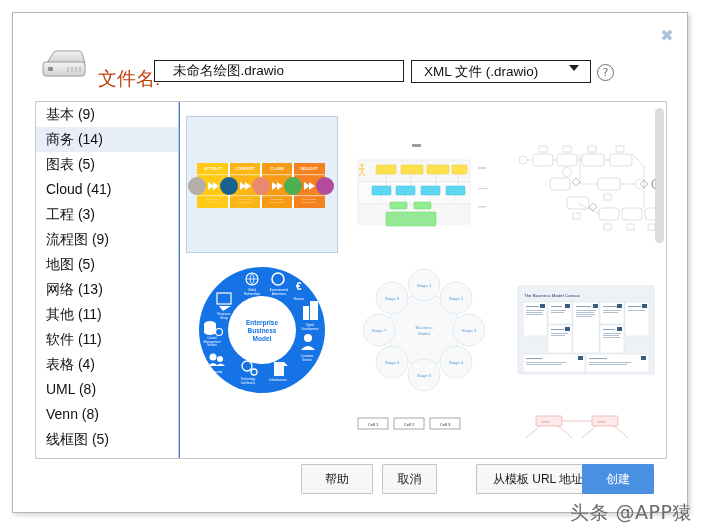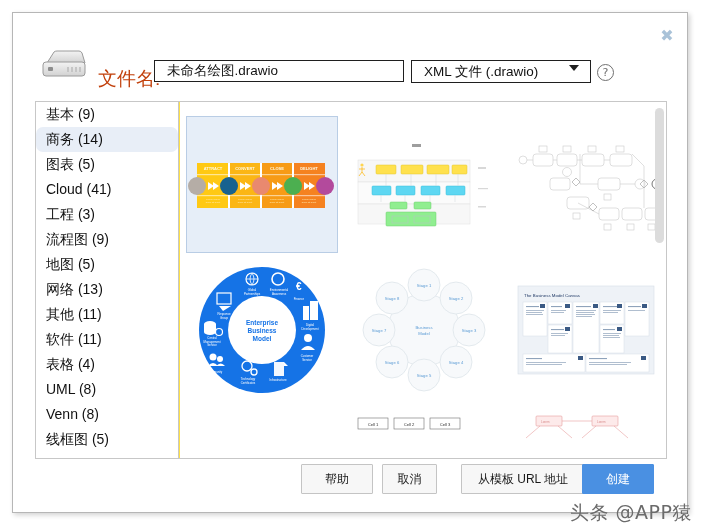--- a/index.html
+++ b/index.html
@@ -76,21 +76,21 @@
   .filename-input {
     position: absolute;
     left: 141px;
     top: 47px;
     width: 250px;
     height: 22px;
     border: 1px solid #1f1f1f;
     background: #ffffff;
     font-size: 13.5px;
     color: #111;
-    padding: 0 12px;
+    padding: 0 18px;
     box-sizing: border-box;
     font-family: "Liberation Sans", "DejaVu Sans", sans-serif;
     outline: none;
   }
 
   .filetype-select {
     position: absolute;
     left: 398px;
     top: 47px;
     width: 180px;
@@ -135,21 +135,21 @@
 
   
   .body-area {
     position: absolute;
     left: 22px;
     top: 88px;
     width: 632px;
     height: 358px;
     border: 1px solid #c7c7c7;
     box-sizing: border-box;
-    background: #fde047;
+    background: #3b82f6;
     overflow: hidden;
   }
 
   .sidebar {
     position: absolute;
     left: 0;
     top: 0;
     width: 143px;
     height: 100%;
     border-right: 1px solid #c7c7c7;
@@ -160,21 +160,21 @@
 
   .side-item {
     height: 25px;
     line-height: 25px;
     padding-left: 10px;
     font-size: 14px;
     color: #111;
     cursor: pointer;
     white-space: nowrap;
   }
-  .side-item.selected { background: #e8eef7; border-radius: 7px; }
+  .side-item.selected { background: #e8eef7; }
   .side-item .cnt { color: #111; }
 
   .templates {
     position: absolute;
     left: 144px;
     top: 0;
     right: 0;
     height: 100%;
     overflow: hidden;
     background: #ffffff;
@@ -219,21 +219,21 @@
     border: 1px solid #c4c4c4;
     background: #f7f7f7;
     font-size: 12px;
     color: #1a1a1a;
     cursor: pointer;
     font-family: "Liberation Sans", "DejaVu Sans", sans-serif;
     border-radius: 1px;
   }
   .btn-help   { left: 288px; width: 72px; }
   .btn-cancel { left: 369px; width: 55px; }
-  .btn-url    { left: 448px; width: 124px; }
+  .btn-url    { left: 463px; width: 124px; }
   .btn-create {
     left: 569px; width: 72px;
     background: #4a90e2;
     border: 1px solid #4a90e2;
     color: #ffffff;
   }
 
   
   .watermark {
     position: absolute;

